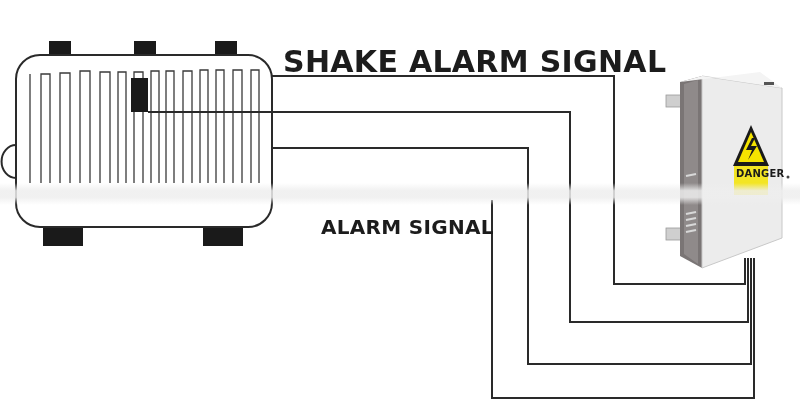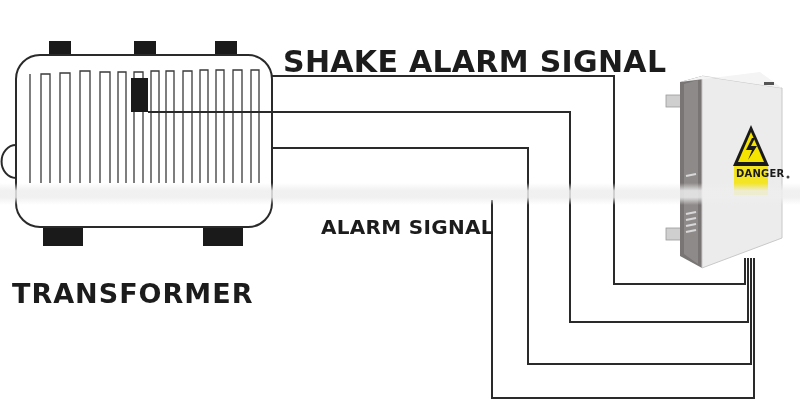--- a/index.html
+++ b/index.html
@@ -91,16 +91,15 @@
         <polygon points="751,132 738,162 764,162" fill="#f5e400"></polygon>
         <polygon points="752,138 746,150 752,150 748,160 757,146 751,146 755,138" fill="#1a1a1a"></polygon>
       </g>
     </g>
   </svg>
 
   <div class="wm-band"></div>
 
   <div id="lbl-shake" class="label">SHAKE ALARM SIGNAL</div>
   <div id="lbl-alarm" class="label">ALARM SIGNAL</div>
-  <div id="lbl-transformer" class="label">TRANSFORMER</div>
 
   <div style="position:absolute; left:736px; top:168px; font-family:'DejaVu Sans',sans-serif; font-weight:bold; font-size:10px; color:#1a1a1a; letter-spacing:0.2px;">DANGER</div>
 </div>
 
 </body></html>

